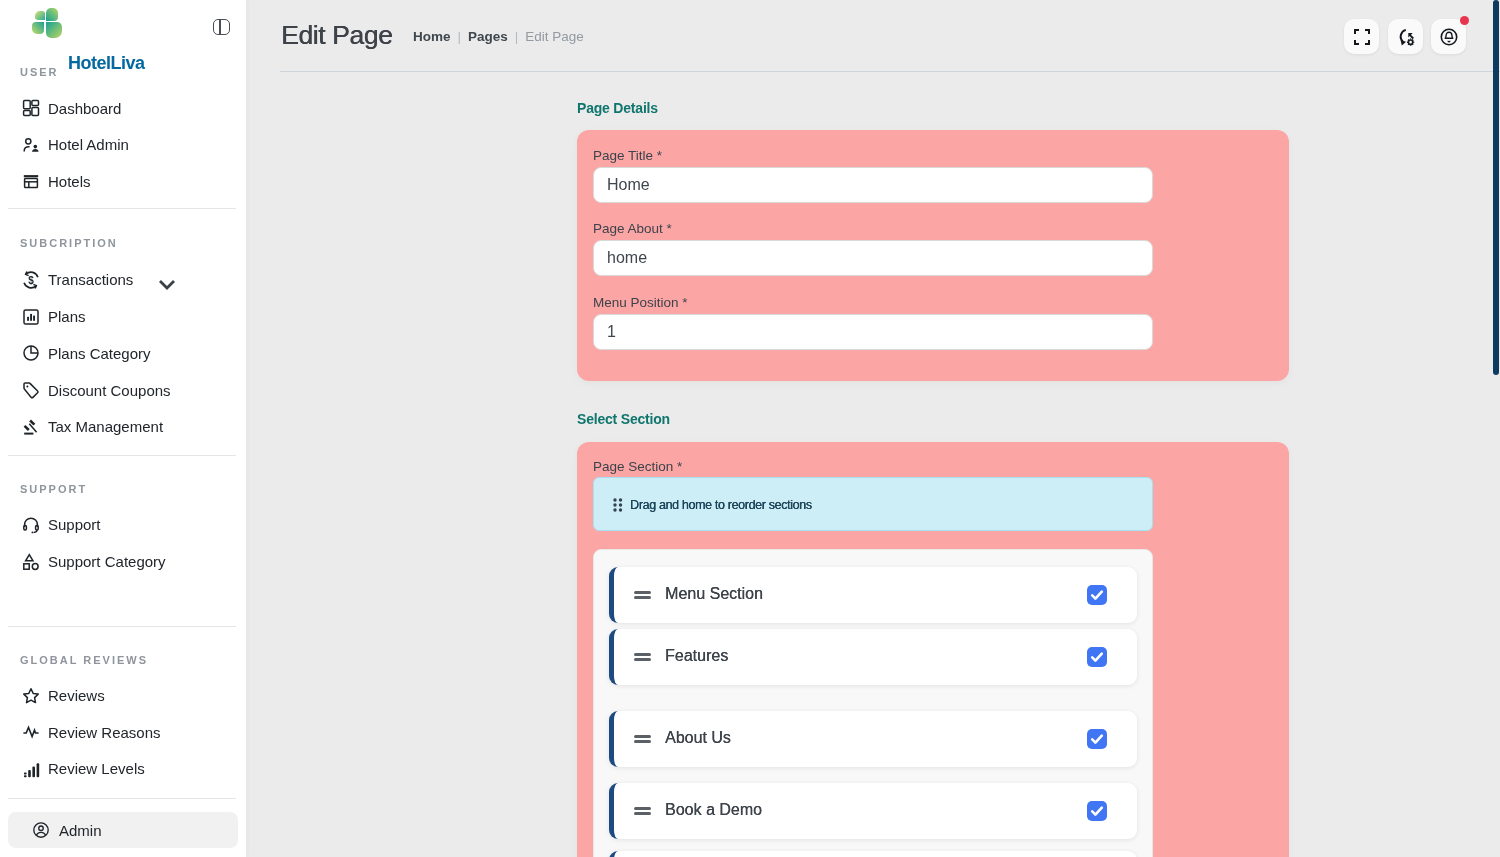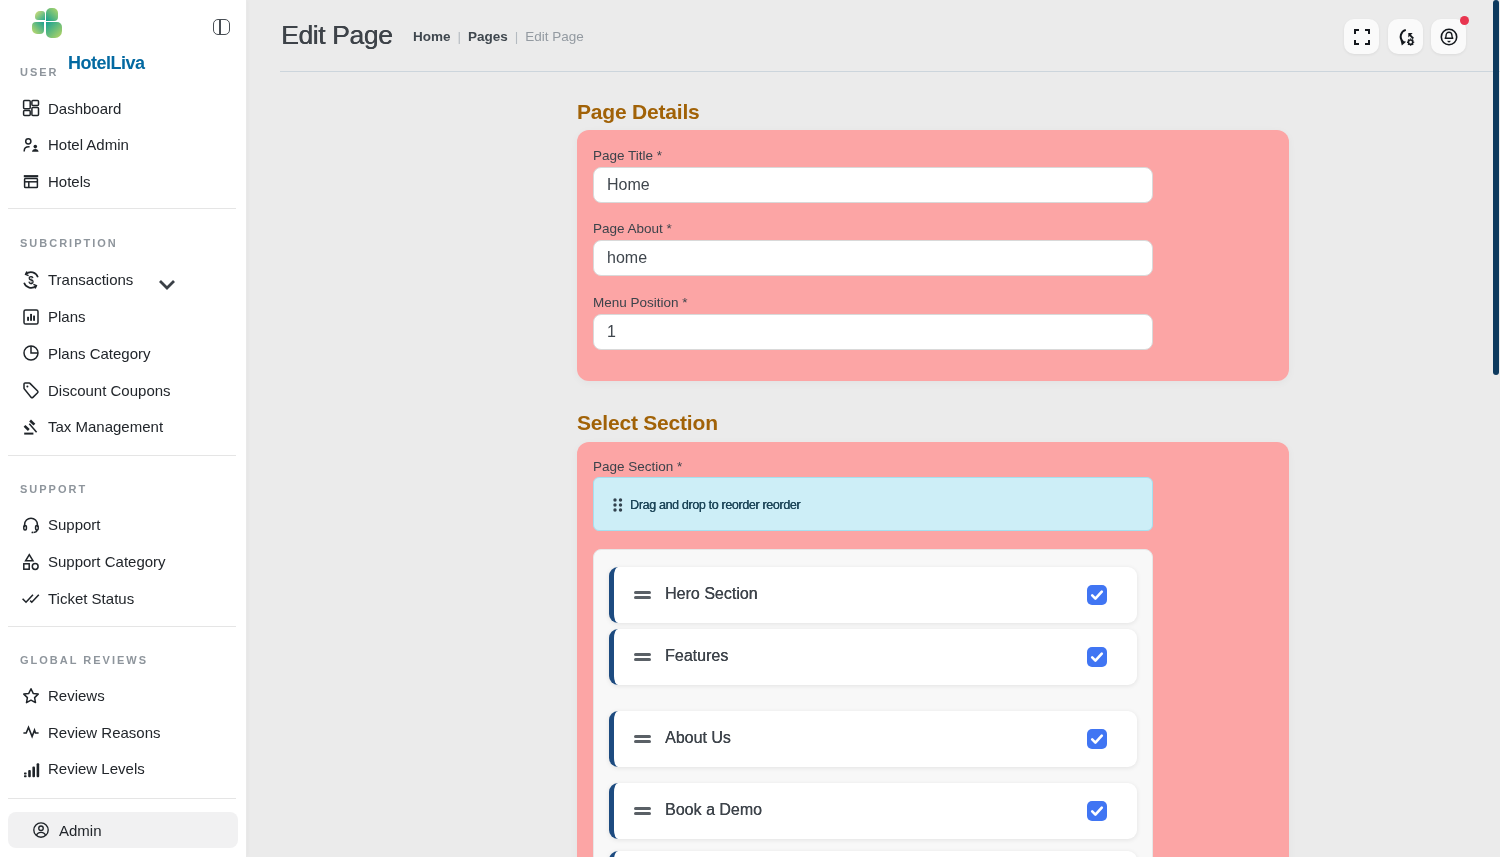--- a/index.html
+++ b/index.html
@@ -27,21 +27,21 @@
 .pagetitle { position:absolute; left:281px; top:20px; font-size:26.5px; letter-spacing:-0.4px; color:#3e4349; text-shadow:0.4px 0 0 #3e4349; z-index:2;}
 .crumbs { position:absolute; left:413px; top:29px; font-size:13.5px; color:#3f474e; font-weight:bold; z-index:2;}
 .crumbs .sep { color:#b4bac0; font-weight:normal; padding:0 7px; }
 .crumbs .act { color:#939aa1; font-weight:normal; }
 .hbtn { position:absolute; top:19px; width:35px; height:35px; background:#fafafa; border-radius:10px; box-shadow:0 1px 3px rgba(0,0,0,0.07); z-index:2;}
 .hbtn svg { position:absolute; left:7.5px; top:7.5px; width:20px; height:20px; }
 .reddot { position:absolute; left:1460px; top:16px; width:9px; height:9px; border-radius:50%; background:#e8354f; z-index:3; }
 .topline { position:absolute; left:280px; top:71px; width:1220px; height:1px; background:#ccd5dc; }
 
 
-.h2 { position:absolute; left:577px; font-size:21px; font-weight:bold; letter-spacing:-0.2px; color:#a16207; }
+.h2 { position:absolute; left:577px; font-size:14px; font-weight:bold; letter-spacing:-0.2px; color:#0f766e; }
 .card { position:absolute; left:577px; width:712px; background:#fca5a5; border-radius:12px; box-shadow:0 2px 8px rgba(0,0,0,0.04); }
 .flabel { position:absolute; left:16px; font-size:13.5px; color:#3c434b; }
 .finput { position:absolute; left:16px; width:560px; height:36px; border:1px solid #d9d9d9; border-radius:8px; background:#fff; }
 .finput span { position:absolute; left:13px; top:8px; font-size:16px; color:#3f464d; }
 .cyanbox { position:absolute; left:16px; top:35px; width:560px; height:54px; background:#cdeef7; border:1px solid #a5e0ef; border-radius:6px; }
 .cyanbox .txt { position:absolute; left:36px; top:20px; font-size:12.5px; color:#1c4558; letter-spacing:-0.35px; text-shadow:0.35px 0 0 #1c4558;}
 .graybox { position:absolute; left:16px; top:107px; width:560px; height:400px; background:#f8f8f8; border:1px solid #e7e7e7; border-radius:8px; }
 .sitem { position:absolute; left:15px; width:528px; height:56px; background:#fff; border-left:5px solid #1d4b80; border-radius:9px; box-shadow:0 1px 5px rgba(0,0,0,0.09); }
 .sitem .handle { position:absolute; left:20px; top:24px; width:17px; height:8px; }
 .sitem .handle i { position:absolute; left:0; width:17px; height:2.6px; background:#5a6066; border-radius:2px; }
@@ -155,27 +155,20 @@
     <span class="lbl">Support</span>
   </div>
   <div class="navitem" style="top:543.1px;">
     <svg viewBox="0 0 20 20" fill="none" stroke="#1f2429" stroke-width="1.5">
         <path d="M8.3 2.6L4.6 8.8h7.4z"></path>
         <rect x="2.8" y="11.8" width="5.4" height="5.4"></rect>
         <circle cx="14.2" cy="14.5" r="2.9"></circle>
       </svg>
     <span class="lbl">Support Category</span>
   </div>
-  <div class="navitem" style="top:579.8px;">
-    <svg viewBox="0 0 20 20" fill="none" stroke="#1f2429" stroke-width="1.6">
-        <path d="M1.6 10.8l3.4 3.4 7-7.4"></path>
-        <path d="M9.2 12.6l1.6 1.6 7-7.4"></path>
-      </svg>
-    <span class="lbl">Ticket Status</span>
-  </div>
   <div class="navdiv" style="top:626px;"></div>
 
   <div class="navhead" style="top:653.5px;">GLOBAL REVIEWS</div>
   <div class="navitem" style="top:677px;">
     <svg viewBox="0 0 20 20" fill="none" stroke="#1f2429" stroke-width="1.5">
         <path d="M10 2.8l2.2 4.6 5 .7-3.6 3.5.9 5-4.5-2.4-4.5 2.4.9-5L2.8 8.1l5-.7z" stroke-linejoin="round"></path>
       </svg>
     <span class="lbl">Reviews</span>
   </div>
   <div class="navitem" style="top:713.7px;">
@@ -259,29 +252,29 @@
   <div class="flabel" style="top:17px;">Page Section *</div>
   <div class="cyanbox">
     <svg style="position:absolute;left:17px;top:19px;width:13px;height:16px;" viewBox="0 0 13 16" fill="#32424e">
         <circle cx="4" cy="3" r="1.7"></circle>
         <circle cx="9.5" cy="3" r="1.7"></circle>
         <circle cx="4" cy="8" r="1.7"></circle>
         <circle cx="9.5" cy="8" r="1.7"></circle>
         <circle cx="4" cy="13" r="1.7"></circle>
         <circle cx="9.5" cy="13" r="1.7"></circle>
       </svg>
-    <div class="txt">Drag and drop to reorder reorder</div>
+    <div class="txt">Drag and home to reorder sections</div>
   </div>
   <div class="graybox">
     <div class="sitem" style="top:17px;">
       <div class="handle">
           <i style="top:0;"></i>
           <i style="bottom:0;"></i>
         </div>
-      <div class="lbl">Hero Section</div>
+      <div class="lbl">Menu Section</div>
       <div class="chk">
           <svg viewBox="0 0 16 16" fill="none" stroke="#fff" stroke-width="2.6" stroke-linecap="round" stroke-linejoin="round">
             <path d="M3.2 8.4l3.2 3.2 6.4-7"></path>
           </svg>
         </div>
     </div>
     <div class="sitem" style="top:79px;">
       <div class="handle">
           <i style="top:0;"></i>
           <i style="bottom:0;"></i>

